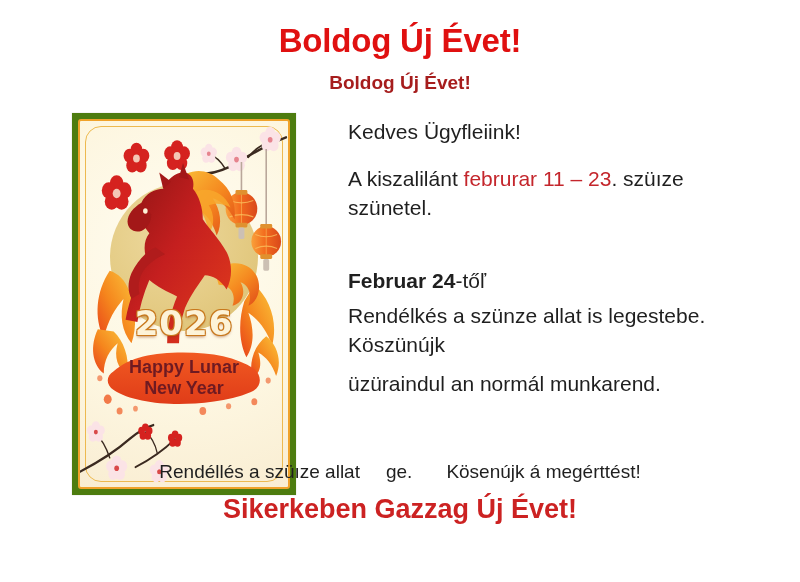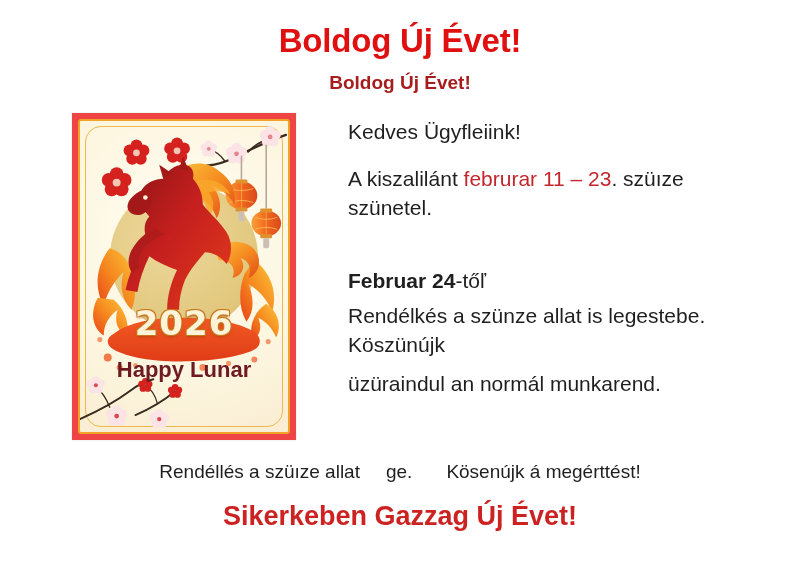--- a/index.html
+++ b/index.html
@@ -38,22 +38,22 @@
     font-weight: bold;
     color: #a61d1d;
   }
 
   
   .poster {
     position: absolute;
     left: 72px;
     top: 113px;
     width: 224px;
-    height: 327px;
-    background: #ef4444;
+    height: 382px;
+    background: #4d7c0f;
     box-sizing: border-box;
     padding: 7px;
     box-shadow: 0 0 1px rgba(0,0,0,.25);
   }
   .poster-gold {
     position: absolute;
     inset: 6px;
     border: 2px solid #f0a22a;
     border-radius: 3px;
     background:
@@ -114,21 +114,21 @@
       0 2px 3px rgba(150,60,10,.55);
   }
 
   .poster-greeting {
     position: absolute;
     left: 0;
     right: 0;
     top: 236px;
     text-align: center;
     font-family: "Liberation Sans", sans-serif;
-    font-size: 22px;
+    font-size: 18px;
     font-weight: bold;
     line-height: 1.18;
     color: #6e1a22;
   }
 
   
   .body-col {
     position: absolute;
     left: 348px;
     top: 118px;
@@ -159,21 +159,20 @@
 
   .closing {
     position: absolute;
     top: 494px;
     left: 0;
     width: 800px;
     text-align: center;
     font-size: 27px;
     font-weight: bold;
     color: #cc2222;
-    margin-top: 7px;
   }
 </style>
 </head>
 <body>
 
 <div class="title">Boldog Új Évet!</div>
 <div class="subtitle">Boldog Új Évet!</div>
 
 <div class="poster">
   <div class="poster-gold">
@@ -404,20 +403,21 @@
               <circle cx="-2.4" cy="3.2" r="3.4"></circle>
             <circle cx="-3.8" cy="-1.2" r="3.4"></circle>
           </g>
         </g>
       </svg>
 
       <div class="poster-year">2026</div>
 
       <div class="poster-greeting">
         <div>Happy Lunar</div>
+        <div>New Year</div>
       </div>
 
     </div>
   </div>
 </div>
 
 <div class="body-col">
 
   <p class="para">Kedves Ügyfleiink!</p>
 

